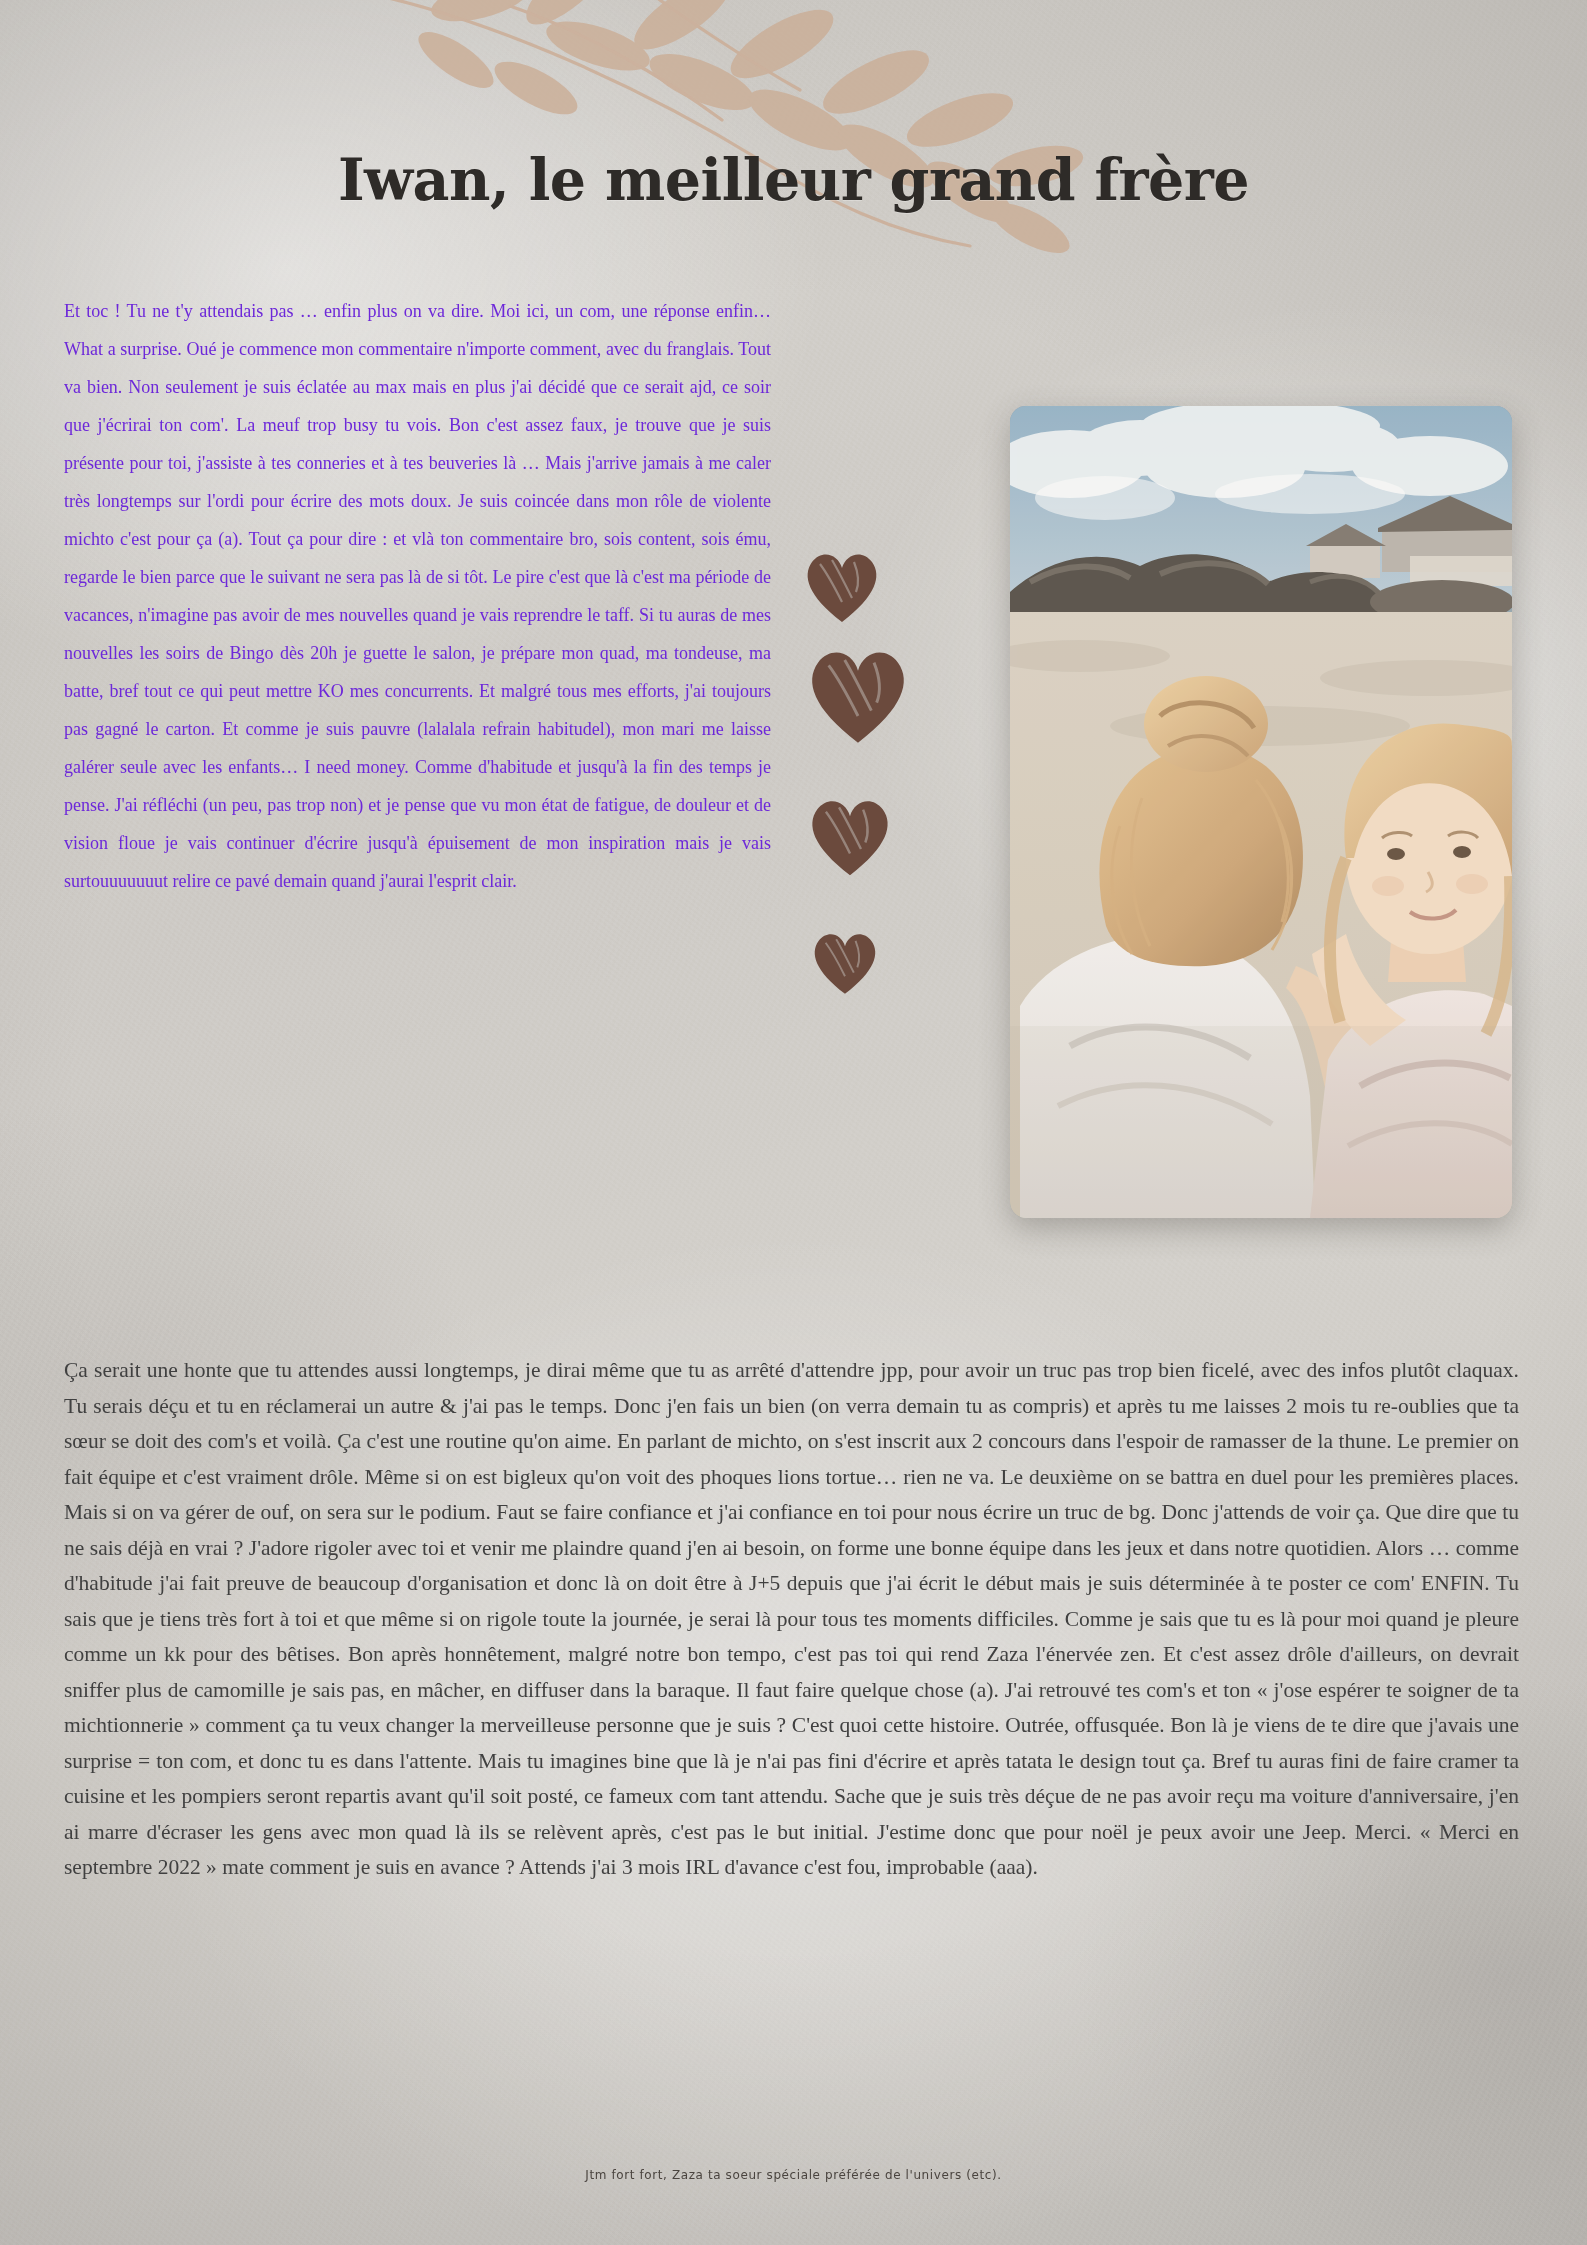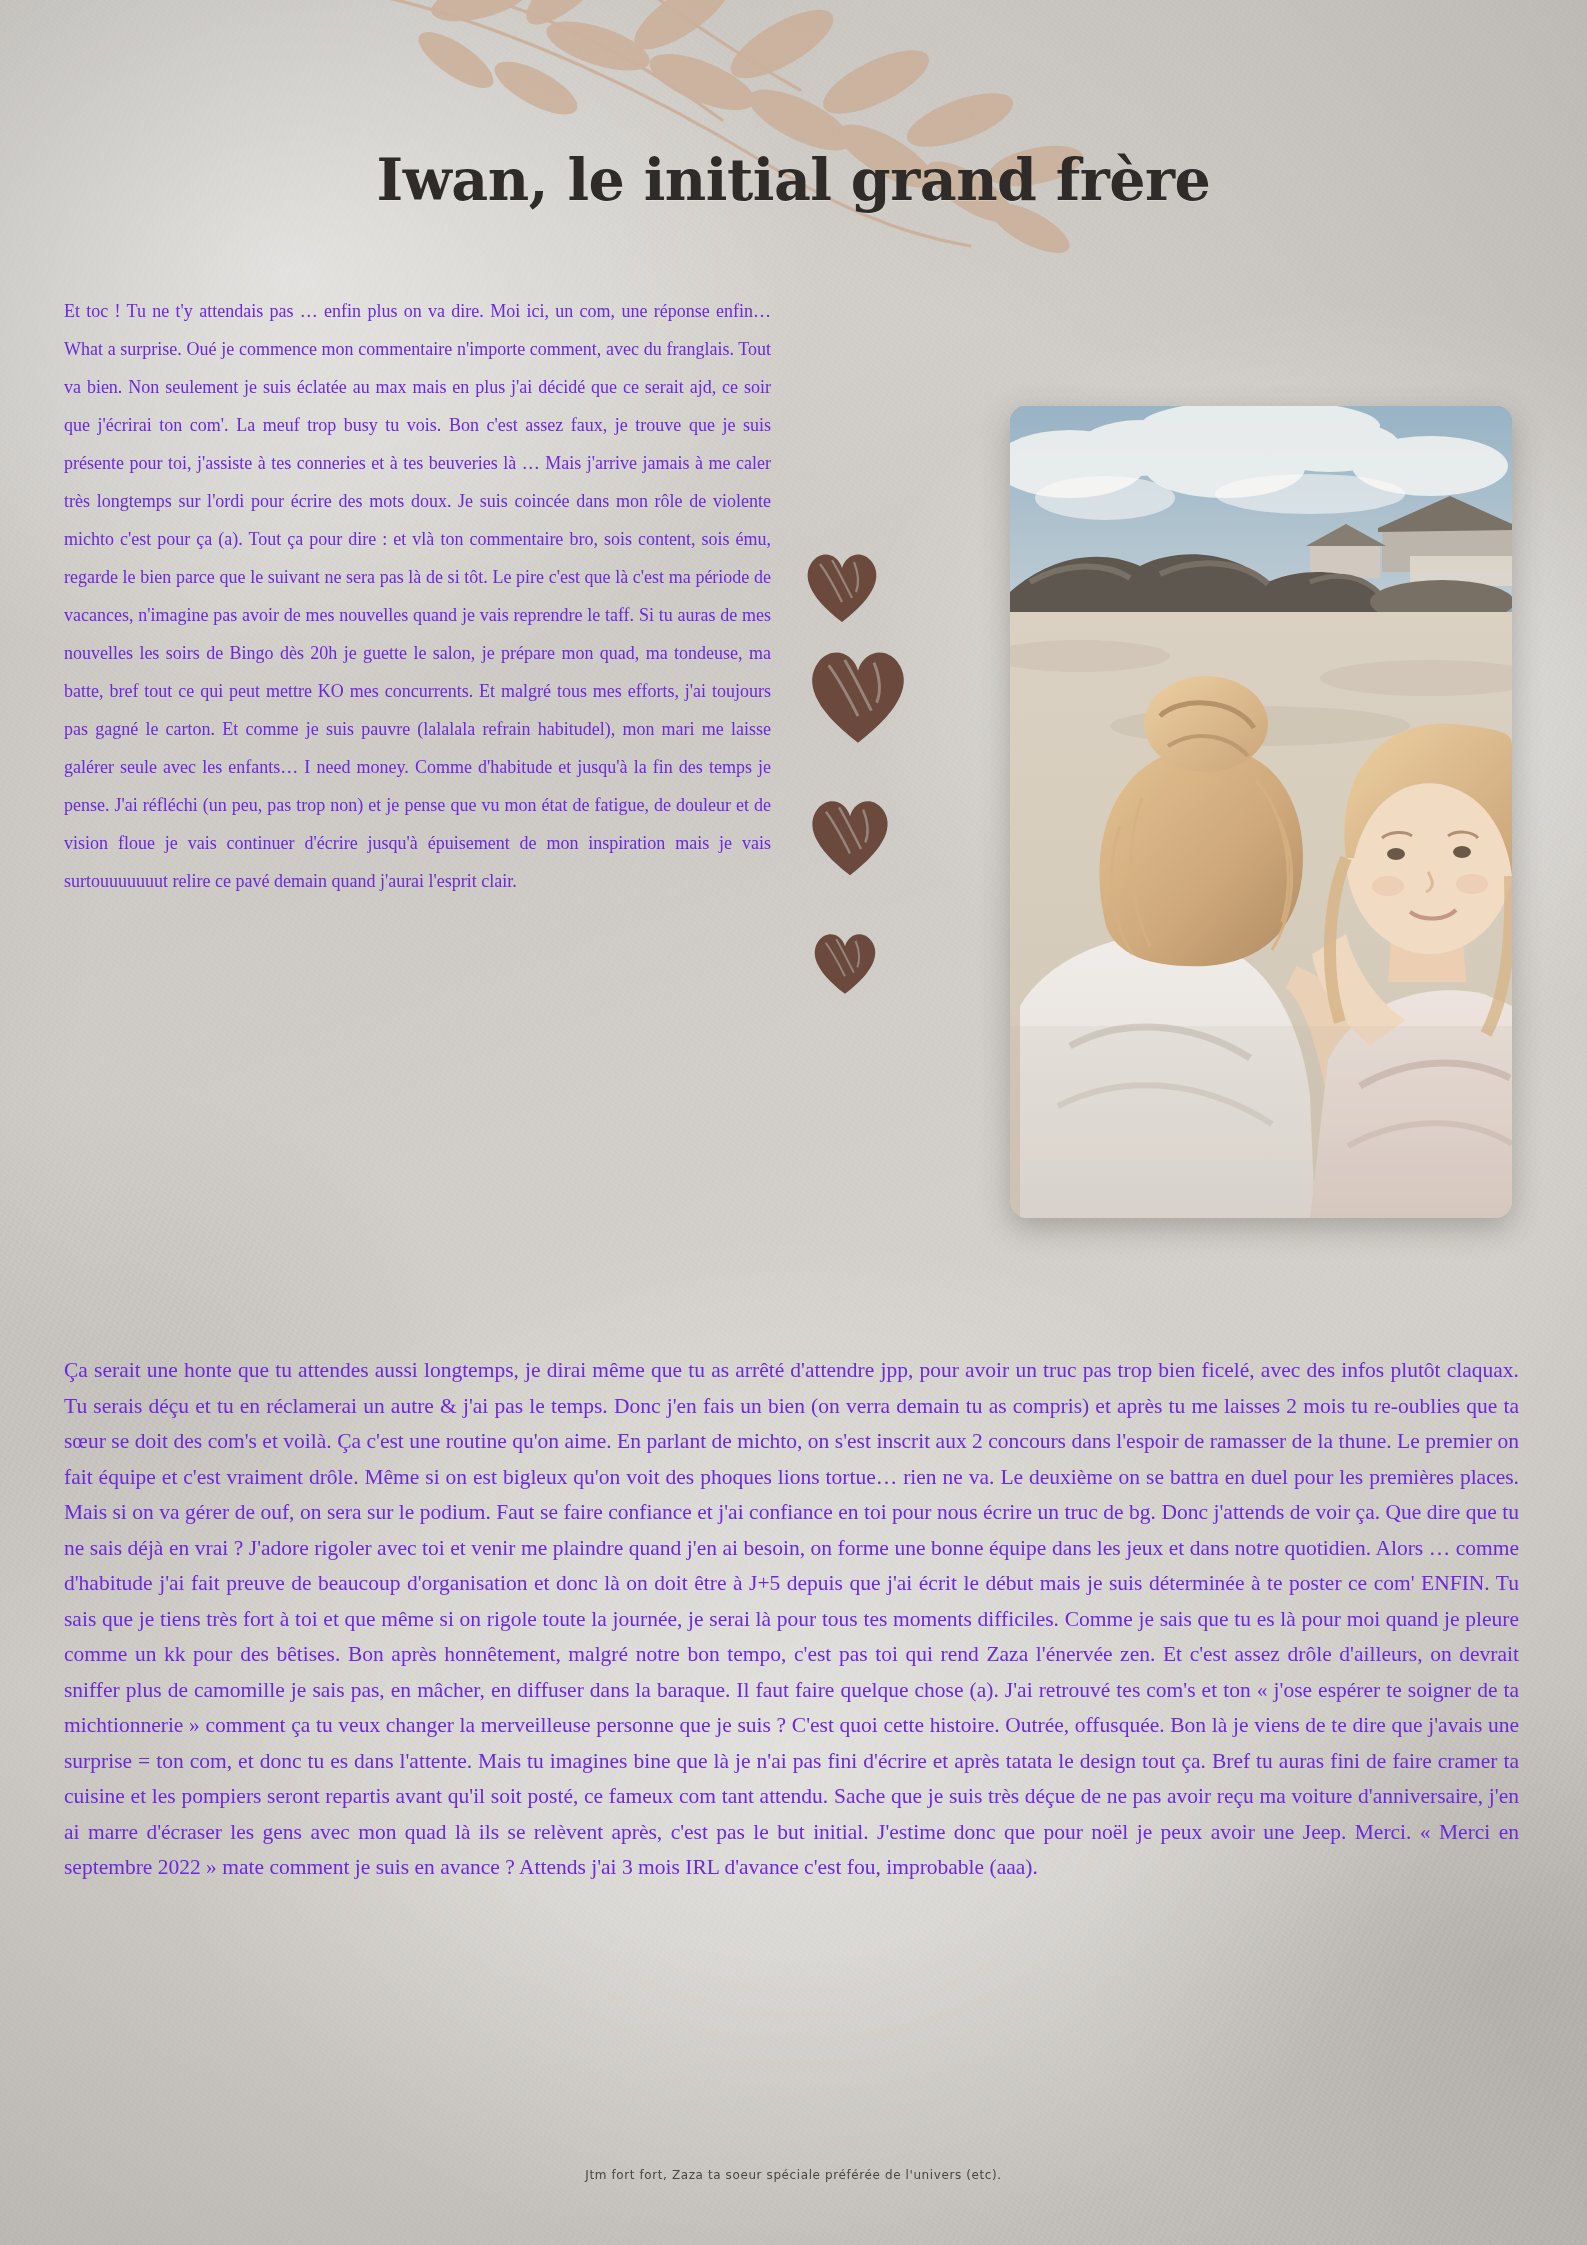--- a/index.html
+++ b/index.html
@@ -79,21 +79,21 @@
     hyphens: none;
   }
 
   .lower {
     position: absolute;
     left: 64px;
     top: 1353px;
     width: 1455px;
     font-size: 21.5px;
     line-height: 35.5px;
-    color: #6d28d9;
+    color: #404040;
     text-align: justify;
   }
 
   .signature {
     position: absolute;
     left: 0;
     top: 2168px;
     width: 100%;
     text-align: center;
     font-family: "DejaVu Sans", sans-serif;
@@ -155,21 +155,21 @@
       <ellipse cx="630" cy="150" rx="56" ry="20" transform="rotate(-20 630 150)"></ellipse>
       <ellipse cx="640" cy="222" rx="50" ry="18" transform="rotate(32 640 222)"></ellipse>
       <ellipse cx="706" cy="196" rx="48" ry="18" transform="rotate(-12 706 196)"></ellipse>
       <ellipse cx="700" cy="258" rx="44" ry="16" transform="rotate(28 700 258)"></ellipse>
       <ellipse cx="126" cy="90" rx="44" ry="16" transform="rotate(34 126 90)"></ellipse>
       <ellipse cx="206" cy="118" rx="46" ry="17" transform="rotate(28 206 118)"></ellipse>
     </g>
   </svg>
 </div>
 
-<h1 class="title">Iwan, le initial grand frère</h1>
+<h1 class="title">Iwan, le meilleur grand frère</h1>
 
 <div class="col-left">Et toc ! Tu ne t'y attendais pas … enfin plus on va dire. Moi ici, un com, une réponse enfin… What a surprise. Oué je commence mon commentaire n'importe comment, avec du franglais. Tout va bien. Non seulement je suis éclatée au max mais en plus j'ai décidé que ce serait ajd, ce soir que j'écrirai ton com'. La meuf trop busy tu vois. Bon c'est assez faux, je trouve que je suis présente pour toi, j'assiste à tes conneries et à tes beuveries là … Mais j'arrive jamais à me caler très longtemps sur l'ordi pour écrire des mots doux. Je suis coincée dans mon rôle de violente michto c'est pour ça (a). Tout ça pour dire : et vlà ton commentaire bro, sois content, sois ému, regarde le bien parce que le suivant ne sera pas là de si tôt. Le pire c'est que là c'est ma période de vacances, n'imagine pas avoir de mes nouvelles quand je vais reprendre le taff. Si tu auras de mes nouvelles les soirs de Bingo dès 20h je guette le salon, je prépare mon quad, ma tondeuse, ma batte, bref tout ce qui peut mettre KO mes concurrents. Et malgré tous mes efforts, j'ai toujours pas gagné le carton. Et comme je suis pauvre (lalalala refrain habitudel), mon mari me laisse galérer seule avec les enfants… I need money. Comme d'habitude et jusqu'à la fin des temps je pense. J'ai réfléchi (un peu, pas trop non) et je pense que vu mon état de fatigue, de douleur et de vision floue je vais continuer d'écrire jusqu'à épuisement de mon inspiration mais je vais surtouuuuuuut relire ce pavé demain quand j'aurai l'esprit clair.</div>
 
 <div class="hearts">
   <div class="heart" style="left:0px; top:0px;">
     <svg width="84" height="78" viewBox="0 0 84 78">
       <path d="M42 74 C 8 48, 2 28, 12 14 C 22 1, 38 6, 42 20 C 46 6, 62 1, 72 14 C 82 28, 76 48, 42 74 Z" fill="#6b4a3d"></path>
       <path d="M20 16 C 26 24, 34 38, 42 54 M32 12 C 38 22, 46 38, 52 50 M54 14 C 58 24, 60 34, 56 44" stroke="#cfccc7" stroke-width="2.2" fill="none" opacity=".45"></path>
     </svg>
   </div>

